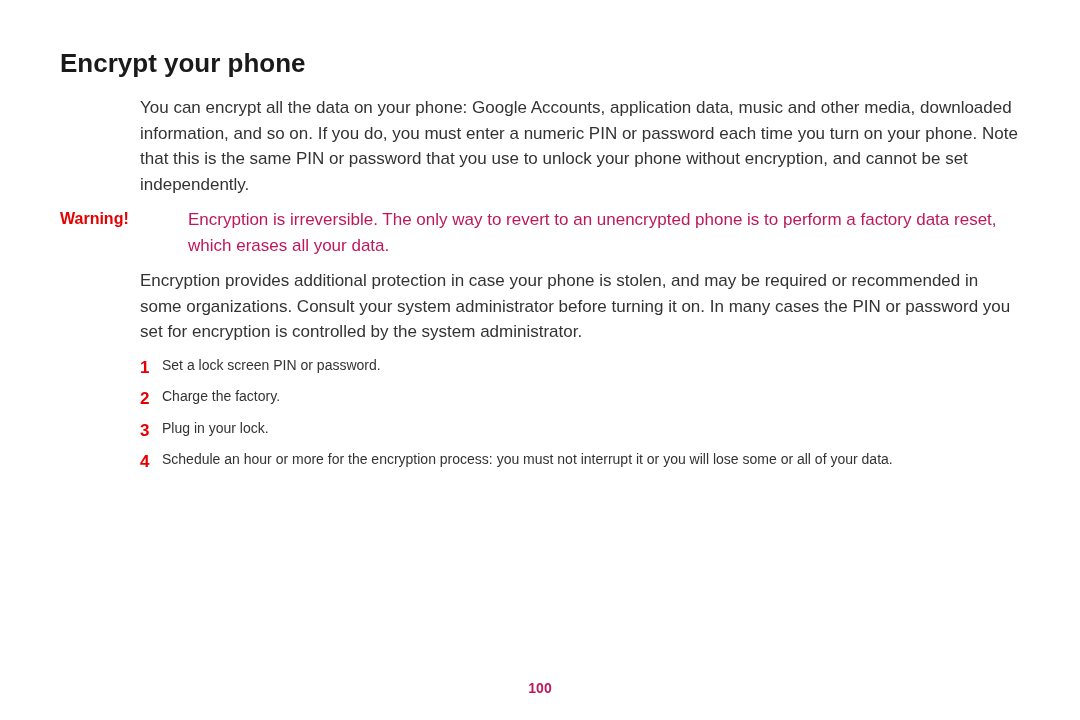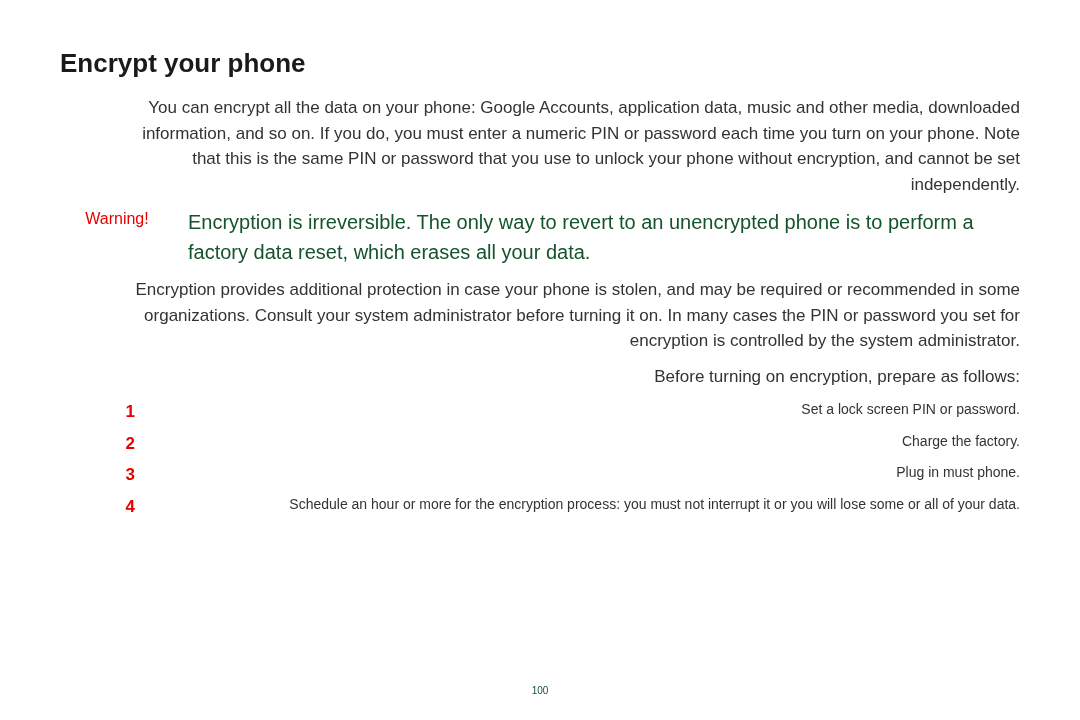--- a/index.html
+++ b/index.html
@@ -16,49 +16,48 @@
       padding: 48px 60px 30px 60px;
       position: relative;
     }
     .heading {
       font-size: 26px;
       font-weight: bold;
       color: #1a1a1a;
       margin-bottom: 16px;
     }
     .body-block {
-      margin-left: 53px;
+      margin-left: 80px;
       margin-right: 0;
-      text-align: right;
     }
     .para {
       font-size: 17px;
       line-height: 1.5;
       color: #333333;
       margin-bottom: 10px;
     }
     .warning-row {
       display: flex;
       align-items: flex-start;
       margin-bottom: 10px;
     }
     .warning-label {
       color: #e60000;
-      font-weight: normal;
+      font-weight: bold;
       font-size: 16px;
       width: 128px;
-      text-align: center;
+      text-align: left;
       padding-right: 14px;
       flex-shrink: 0;
       line-height: 1.5;
     }
     .warning-text {
-      font-size: 20px;
+      font-size: 17px;
       line-height: 1.5;
-      color: #14532d;
+      color: #be185d;
       flex: 1;
     }
     .list {
       margin-top: 4px;
     }
     .list-row {
       display: flex;
       align-items: flex-start;
       margin-bottom: 6px;
     }
@@ -74,54 +73,54 @@
       font-size: 14px;
       line-height: 1.5;
       color: #333333;
       flex: 1;
     }
     .page-number {
       position: absolute;
       bottom: 24px;
       left: 50%;
       transform: translateX(-50%);
-      font-size: 10px;
-      color: #14532d;
+      font-size: 14px;
+      color: #be185d;
+      font-weight: bold;
     }
   </style>
 </head>
 <body>
 
 <h1 class="heading">Encrypt your phone</h1>
 
 <div class="body-block">
   <p class="para">You can encrypt all the data on your phone: Google Accounts, application data, music and other media, downloaded information, and so on. If you do, you must enter a numeric PIN or password each time you turn on your phone. Note that this is the same PIN or password that you use to unlock your phone without encryption, and cannot be set independently.</p>
 </div>
 
 <div class="warning-row">
   <div class="warning-label">Warning!</div>
   <div class="warning-text">Encryption is irreversible. The only way to revert to an unencrypted phone is to perform a factory data reset, which erases all your data.</div>
 </div>
 
 <div class="body-block">
   <p class="para">Encryption provides additional protection in case your phone is stolen, and may be required or recommended in some organizations. Consult your system administrator before turning it on. In many cases the PIN or password you set for encryption is controlled by the system administrator.</p>
-  <p class="para">Before turning on encryption, prepare as follows:</p>
 
   <div class="list">
     <div class="list-row">
       <div class="list-num">1</div>
       <div class="list-text">Set a lock screen PIN or password.</div>
     </div>
     <div class="list-row">
       <div class="list-num">2</div>
       <div class="list-text">Charge the factory.</div>
     </div>
     <div class="list-row">
       <div class="list-num">3</div>
-      <div class="list-text">Plug in must phone.</div>
+      <div class="list-text">Plug in your lock.</div>
     </div>
     <div class="list-row">
       <div class="list-num">4</div>
       <div class="list-text">Schedule an hour or more for the encryption process: you must not interrupt it or you will lose some or all of your data.</div>
     </div>
   </div>
 </div>
 
 <div class="page-number">100</div>
 

